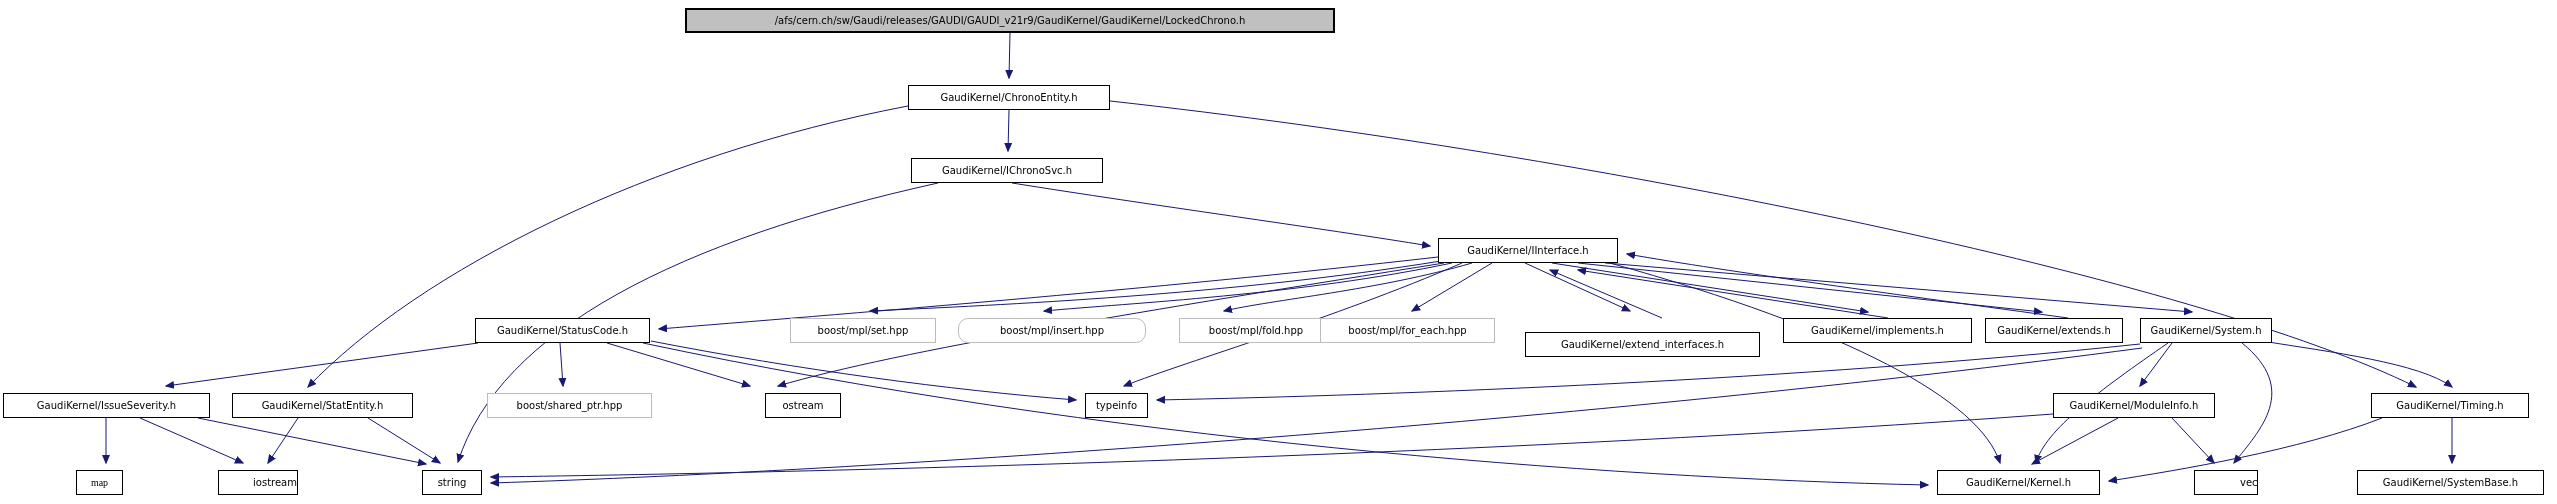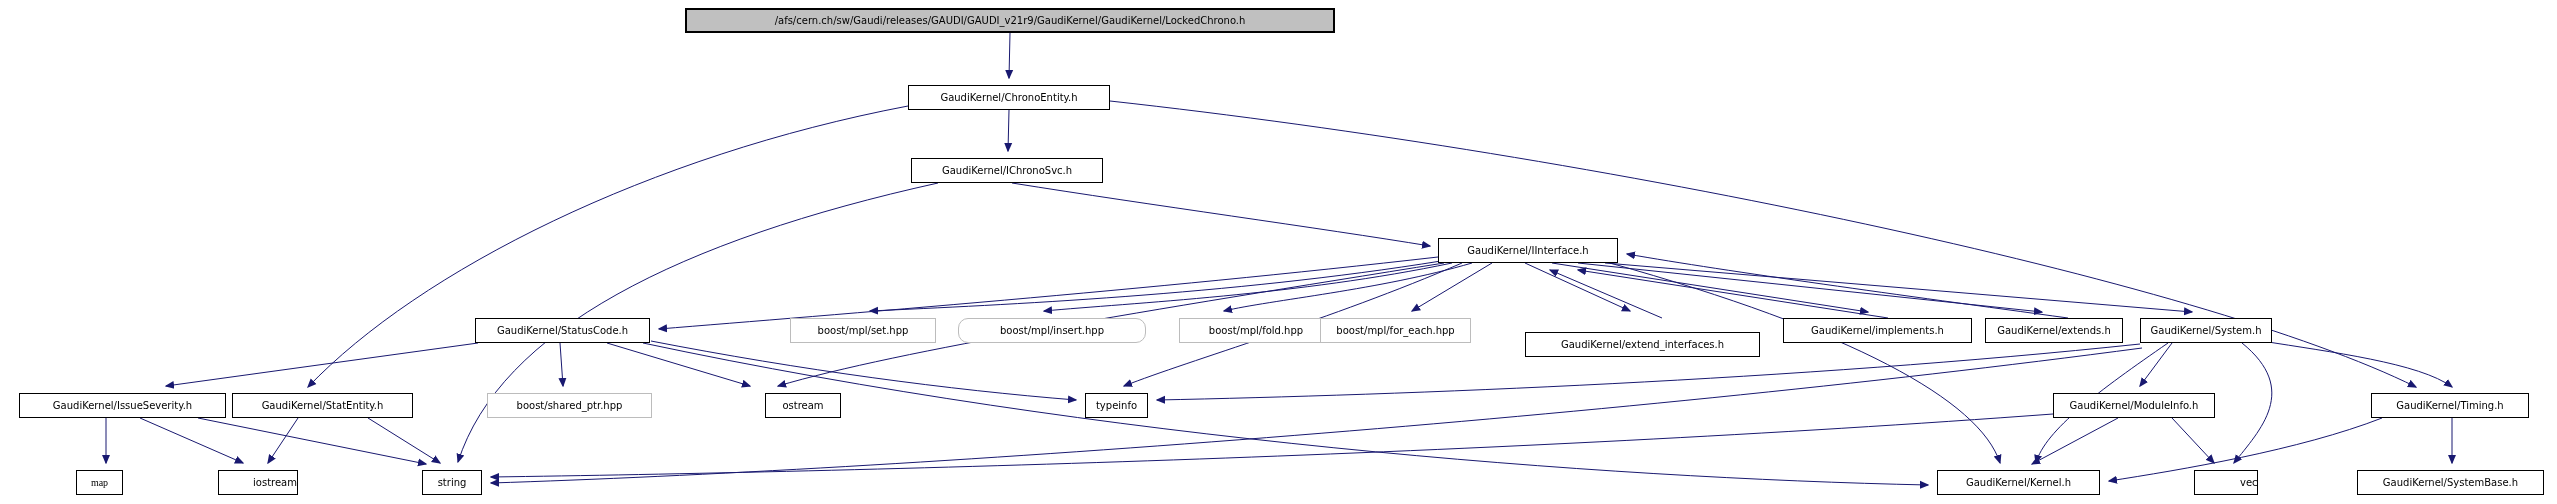--- a/index.html
+++ b/index.html
@@ -104,26 +104,26 @@
   </svg>
   <div id="nodes">
       <div class="node root" style="left: 685px; top: 8px; width: 650px;">/afs/cern.ch/sw/Gaudi/releases/GAUDI/GAUDI_v21r9/GaudiKernel/GaudiKernel/LockedChrono.h</div>
       <div class="node" style="left: 908px; top: 85px; width: 202px;">GaudiKernel/ChronoEntity.h</div>
       <div class="node" style="left: 911px; top: 158px; width: 192px;">GaudiKernel/IChronoSvc.h</div>
       <div class="node" style="left: 1438px; top: 238px; width: 180px;">GaudiKernel/IInterface.h</div>
       <div class="node" style="left: 475px; top: 318px; width: 175px;">GaudiKernel/StatusCode.h</div>
       <div class="node external" style="left: 790px; top: 318px; width: 146px;">boost/mpl/set.hpp</div>
       <div class="node external" style="left: 958px; top: 318px; width: 188px; border-radius: 10px;">boost/mpl/insert.hpp</div>
       <div class="node external" style="left: 1143px; top: 318px; width: 154px; margin-left: 36px;">boost/mpl/fold.hpp</div>
-      <div class="node external" style="left: 1320px; top: 318px; width: 151px;">boost/mpl/for_each.hpp</div>
+      <div class="node external" style="left: 1320px; top: 318px; width: 175px;">boost/mpl/for_each.hpp</div>
       <div class="node" style="left: 1525px; top: 332px; width: 235px;">GaudiKernel/extend_interfaces.h</div>
       <div class="node" style="left: 1783px; top: 318px; width: 189px;">GaudiKernel/implements.h</div>
       <div class="node" style="left: 1985px; top: 318px; width: 138px;">GaudiKernel/extends.h</div>
       <div class="node" style="left: 2140px; top: 318px; width: 132px;">GaudiKernel/System.h</div>
-      <div class="node" style="left: 3px; top: 393px; width: 207px; margin-left: 16px;">GaudiKernel/IssueSeverity.h</div>
+      <div class="node" style="left: 3px; top: 393px; width: 207px;">GaudiKernel/IssueSeverity.h</div>
       <div class="node" style="left: 232px; top: 393px; width: 181px;">GaudiKernel/StatEntity.h</div>
       <div class="node external" style="left: 487px; top: 393px; width: 165px;">boost/shared_ptr.hpp</div>
       <div class="node" style="left: 726px; top: 393px; width: 76px; margin-left: 39px;">ostream</div>
       <div class="node" style="left: 1085px; top: 393px; width: 63px;">typeinfo</div>
       <div class="node" style="left: 2053px; top: 393px; width: 162px;">GaudiKernel/ModuleInfo.h</div>
       <div class="node" style="left: 2371px; top: 393px; width: 158px;">GaudiKernel/Timing.h</div>
       <div class="node" style="left: 76px; top: 470px; width: 47px; font-family: Liberation Serif, serif;">map</div>
       <div class="node" style="left: 218px; top: 470px; width: 80px; text-align: right;">iostream</div>
       <div class="node" style="left: 422px; top: 470px; width: 60px;">string</div>
       <div class="node" style="left: 1937px; top: 470px; width: 163px;">GaudiKernel/Kernel.h</div>

